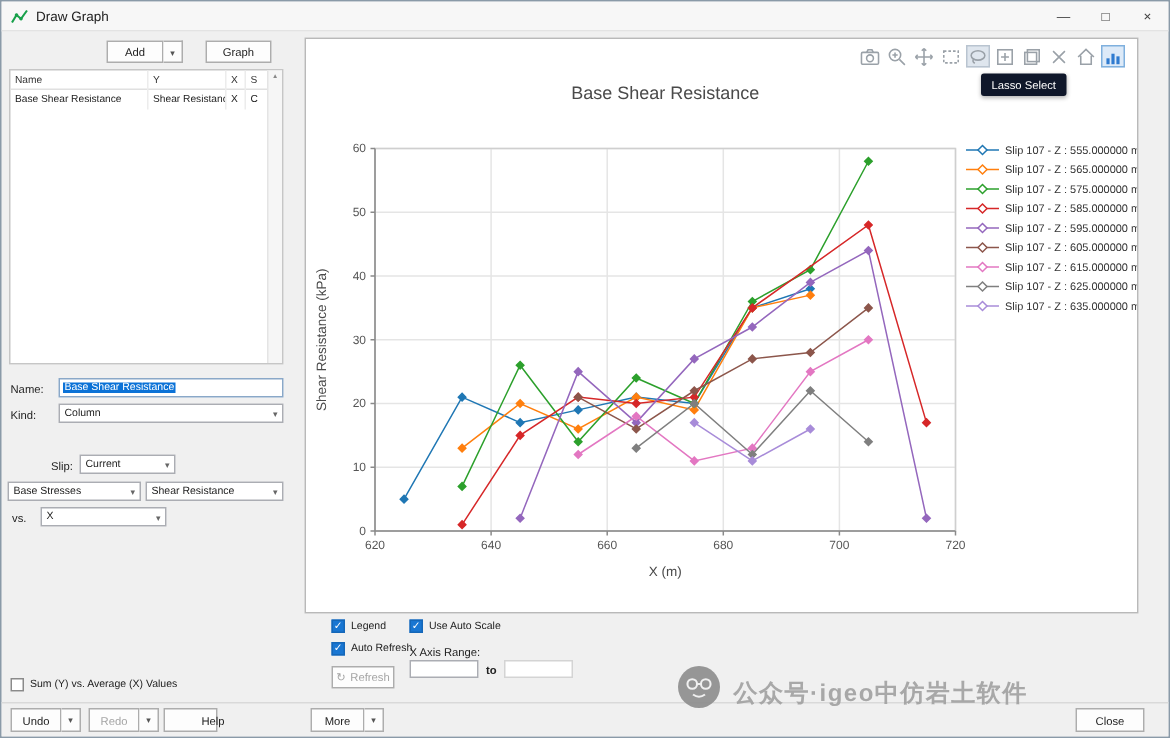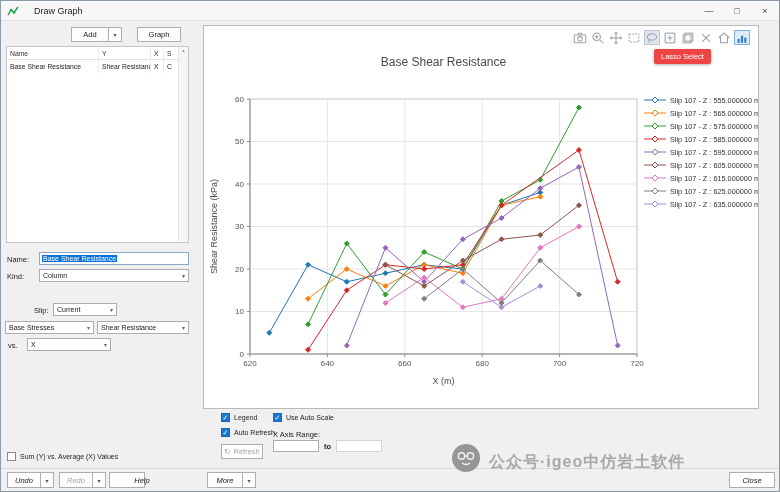--- a/index.html
+++ b/index.html
@@ -4,21 +4,21 @@
 <style>
   * { margin:0; padding:0; box-sizing:border-box; }
   html,body { background:#d8d8d8; }
   body { font-family:"Liberation Sans", sans-serif; }
   .window { position:relative; width:780px; height:492px; background:#f0f0f0;
             border:1px solid #8a9aa8; overflow:hidden; }
 
   
   .titlebar { position:absolute; top:0; left:0; right:0; height:20px; background:#f7f7f7;
               border-bottom:1px solid #e3e3e3; display:flex; align-items:center; padding-left:6px; }
-  .titlebar .title { font-size:9px; color:#222; margin-left:15px; }
+  .titlebar .title { font-size:9px; color:#222; margin-left:5px; }
   .win-controls { position:absolute; right:0; top:0; height:19px; display:flex; }
   .win-btn { width:28px; height:19px; display:flex; align-items:center; justify-content:center;
              font-size:9px; color:#444; cursor:default; }
 
   
   .left-panel { position:absolute; top:20px; left:0; width:200px; bottom:23px; }
   .btn { background:#fdfdfd; border:1px solid #adadad; font-size:7.5px; color:#222;
          display:flex; align-items:center; justify-content:center; }
   .btn.disabled { color:#a5a5a5; }
   .arrow-seg { background:#fdfdfd; border:1px solid #adadad; border-left:none; width:13px;
@@ -51,32 +51,32 @@
   .cb-row { position:absolute; display:flex; align-items:center; gap:4px; font-size:7px; color:#222; }
 
   
   .chart-panel { position:absolute; left:202px; top:24px; width:556px; height:384px;
                  background:#fff; border:1px solid #b9b9b9; }
   .chart-toolbar { position:absolute; top:4px; right:8px; display:flex; gap:2px; z-index:5; }
   .tool { width:16px; height:15px; display:flex; align-items:center; justify-content:center; }
   .tool svg { stroke:#9aa1a8; fill:none; stroke-width:1.2; }
   .tool.active { background:#dfe6ee; border:1px solid #b9c4d0; }
   .tool.blue { background:#ddeaf8; border:1px solid #7fb0de; }
-  .tooltip { position:absolute; left:450px; top:23px; background:#ef4444; color:#fff;
+  .tooltip { position:absolute; left:450px; top:23px; background:#0f172a; color:#fff;
              font-size:7.5px; padding:3px 7px; border-radius:2px; z-index:6;
              box-shadow:0 1px 3px rgba(0,0,0,.3); }
 
   
   .chart-controls { position:absolute; left:216px; top:410px; width:556px; height:56px; font-size:7px; color:#222; }
   .refresh-btn { position:absolute; left:4px; top:33px; width:42px; height:15px; gap:3px; color:#9a9a9a; }
 
   
   .bottom-bar { position:absolute; left:0; right:0; bottom:0; height:23px; background:#f0f0f0;
                 border-top:1px solid #d9d9d9; }
-  .bottom-bar .btn { position:absolute; top:3px; height:16px;font-style:italic; }
+  .bottom-bar .btn { position:absolute; top:3px; height:16px; }
 
   
   .watermark { position:absolute; left:450px; top:442px; display:flex; align-items:flex-end; gap:8px;
                z-index:50; pointer-events:none; opacity:.92; }
   .wm-text { font-size:16px; font-weight:bold; color:#a2a2a2; letter-spacing:1px; }
 
   svg text { font-family:"Liberation Sans", sans-serif; }
 </style>
 </head>
 <body>
@@ -406,21 +406,21 @@
     </div>
     <div class="btn disabled" style="left:58px; width:34px;">Redo</div>
     <div class="arrow-seg" style="position:absolute; left:92px; top:3px; height:16px;">
       <span>▾</span>
     </div>
     <div class="btn" style="left:108px; width:36px;padding-left:30px;">Help</div>
     <div class="btn" style="left:206px; width:36px;">More</div>
     <div class="arrow-seg" style="position:absolute; left:242px; top:3px; height:16px;">
       <span>▾</span>
     </div>
-    <div class="btn" style="right:4px; width:46px;">Close</div>
+    <div class="btn" style="right:16px; width:46px;">Close</div>
   </div>
 
   <div class="watermark">
     <svg width="30" height="30" viewBox="0 0 30 30">
       <circle cx="15" cy="15" r="14" fill="#8f8f8f"></circle>
       <circle cx="10.5" cy="13" r="3.2" fill="none" stroke="#f0f0f0" stroke-width="1.4"></circle>
       <circle cx="19.5" cy="13" r="3.2" fill="none" stroke="#f0f0f0" stroke-width="1.4"></circle>
       <path d="M13.7 13 H16.3" stroke="#f0f0f0" stroke-width="1.4"></path>
       <path d="M11 20 Q15 23 19 20" stroke="#f0f0f0" stroke-width="1.4" fill="none"></path>
     </svg>

